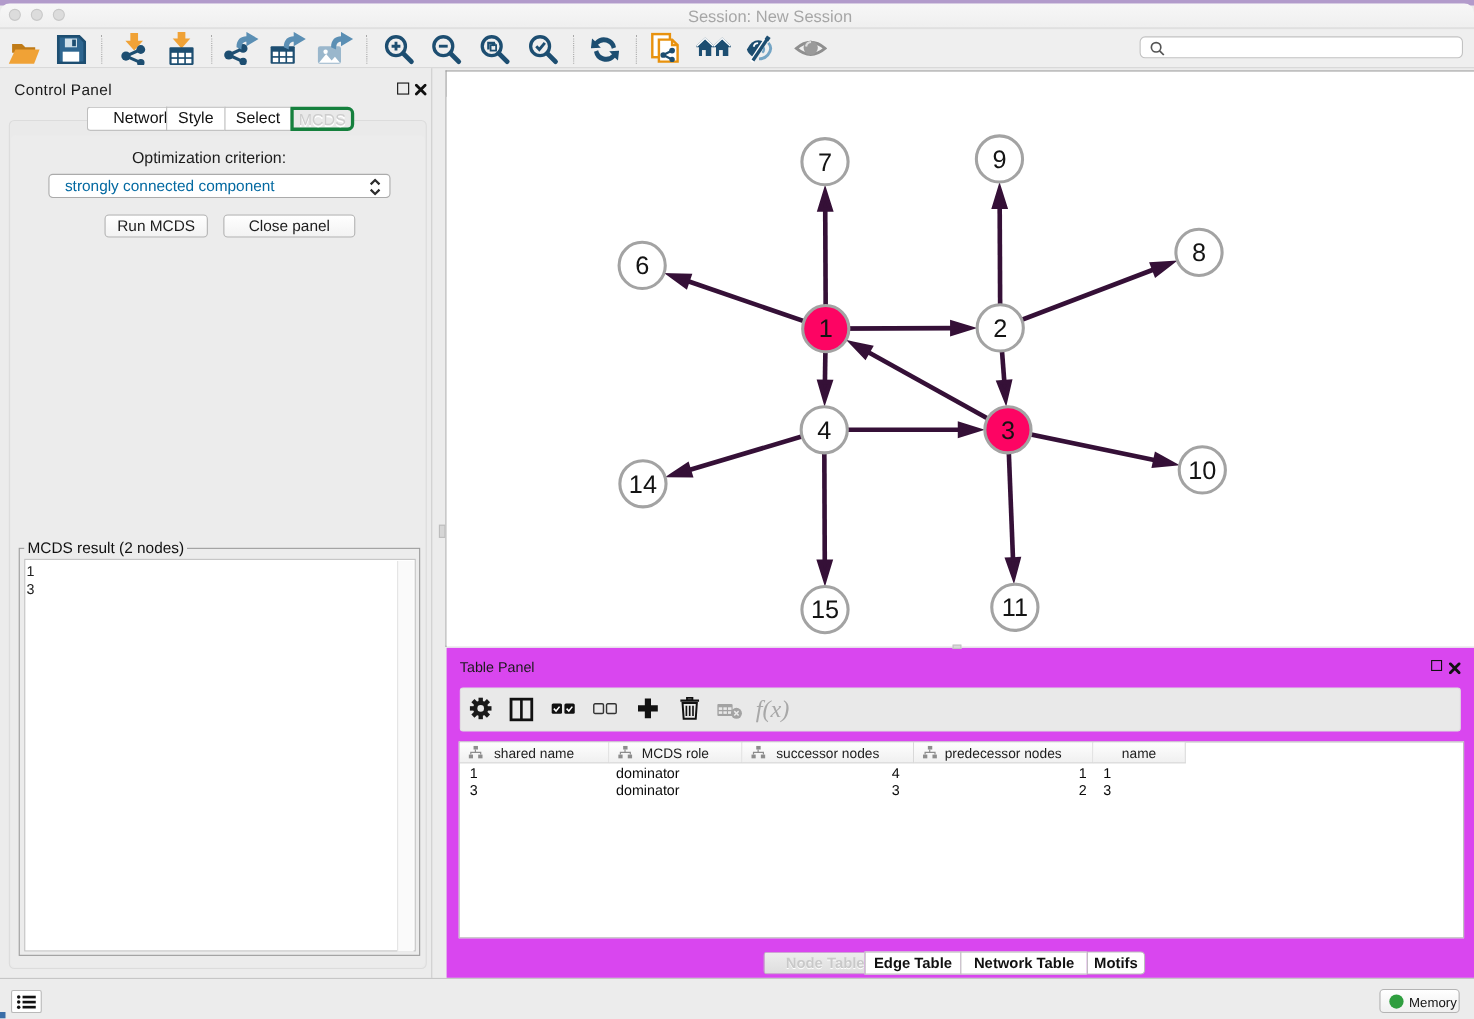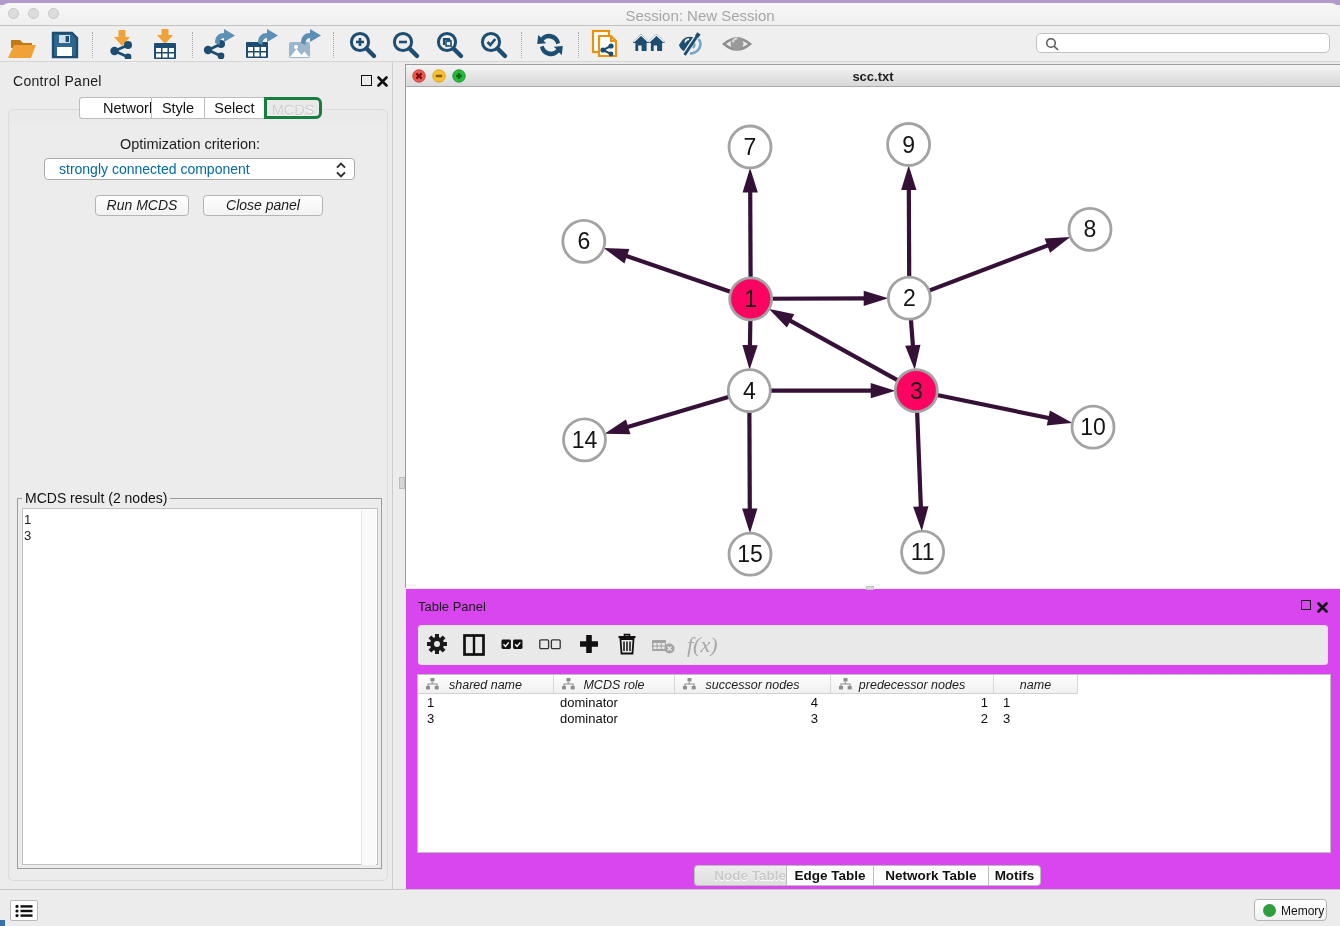--- a/index.html
+++ b/index.html
@@ -25,40 +25,40 @@
 .winbtn { position:absolute; font-size:13px; color:#111; }
 #cptabs { position:absolute; left:79px; top:35px; height:22px; display:flex; font-size:14.5px; }
 .cptab { background:#fff; border:1px solid #bdbdbd; border-right:none; padding-top:2px; color:#111; text-align:center; }
 .cptab.first { border-radius:3px 0 0 3px;padding-left:23px; }
 .cptab.sel { background:#e9e9e9; border:3px solid #15803d; border-radius:0 6px 6px 0; color:#cdcdcd; text-shadow:0 1px 0 #ffffff; }
 #cpbody { position:absolute; left:8px; top:47px; width:380px; height:772px; background:#eaeaea; border:1px solid #dcdcdc; border-radius:5px; }
 #cpbody2 { position:absolute; left:1px; top:13px; width:376px; height:756px; background:#ececec; border-radius:4px; }
 #optlabel { position:absolute; left:0; top:74px; width:380px; text-align:center; font-size:14.5px; color:#1c1c1c; }
 #dropdown { position:absolute; left:44px; top:96px; width:311px; height:22px; background:#fff; border:1px solid #ababab; border-radius:4px; font-size:14px; color:#0369a1; }
 #dropdown span.txt { position:absolute; left:14px; top:2px; }
-.btn { position:absolute; height:21px; background:linear-gradient(#ffffff,#f2f2f2); border:1px solid #b4b4b4; border-radius:4px; font-size:14px; color:#1c1c1c; text-align:center; padding-top:1px;font-style:italic; }
+.btn { position:absolute; height:21px; background:linear-gradient(#ffffff,#f2f2f2); border:1px solid #b4b4b4; border-radius:4px; font-size:14px; color:#1c1c1c; text-align:center; padding-top:1px; }
 
 #fieldset { position:absolute; left:17px; top:436px; width:365px; height:371px; border:1px solid #9d9d9d; }
 #legend { position:absolute; left:4px; top:-9px; background:#ececec; padding:0 3px; font-size:14px; color:#111; }
 #resultbox { position:absolute; left:4px; top:9px; width:356px; height:357px; background:#fff; border:1px solid #c0c0c0; font-size:13px; color:#222; line-height:16px; }
 #resultbox .txt { position:absolute; left:1px; top:3px; }
 #vsb { position:absolute; right:1px; top:1px; width:15px; height:355px; background:#fafafa; border-left:1px solid #e3e3e3; }
 
 
 #netwin { left:405px; top:64px; width:935px; height:524px; border:1px solid #9c9c9c; border-right:none; background:#fff; }
 #nettitle { position:absolute; left:0; top:0; width:934px; height:22px; background:linear-gradient(#f4f4f4,#d8d8d8); border-bottom:1px solid #ababab; }
 #nettitle .t { position:absolute; width:934px; text-align:center; top:4px; font-size:13px; color:#222; font-weight:bold; }
 #netcanvas { position:absolute; left:0; top:23px; width:934px; height:500px; background:#fff; }
 
 
 #tpanel { left:406px; top:589px; width:934px; height:300px; background:#d946ef; }
 #tphead { position:absolute; left:12px; top:10px; font-size:13px; color:#1a1a1a; }
 #tptoolbar { position:absolute; left:12px; top:36px; width:910px; height:40px; background:#e9e9e9; border:1px solid #e0e0e0; border-radius:3px; }
 #ttable { position:absolute; left:11px; top:85px; width:914px; height:179px; background:#fff; border:1px solid #bfbfbf; font-size:13px; }
-.th { position:absolute; top:0; height:19px; background:linear-gradient(#fefefe,#f0f0f0); border-right:1px solid #d9d9d9; border-bottom:1px solid #d2d2d2; color:#1d1d1d; text-align:center; padding-top:3px; font-size:12.5px;font-style:italic; }
+.th { position:absolute; top:0; height:19px; background:linear-gradient(#fefefe,#f0f0f0); border-right:1px solid #d9d9d9; border-bottom:1px solid #d2d2d2; color:#1d1d1d; text-align:center; padding-top:3px; font-size:12.5px; }
 .cell { position:absolute; color:#0c0c0c; height:16px; }
 
 #btabs { position:absolute; left:288px; top:276px; height:21px; display:flex; font-size:13.5px; font-weight:bold; }
 .btab { background:#fff; border:1px solid #bdbdbd; border-right:none; padding-top:2px; color:#111; text-align:center; }
 .btab.first { border-radius:4px 0 0 4px; }
 .btab.last { border-radius:0 4px 4px 0; border-right:1px solid #bdbdbd; }
 .btab.sel { background:linear-gradient(#ededed,#dedede); color:#c9c9c9; text-shadow:0 1px 0 #fff;text-align:right; }
 
 
 #statusbar { left:0; top:889px; width:1340px; height:37px; background:#ececec; border-top:1px solid #c6c6c6; }
@@ -230,31 +230,20 @@
   <div id="fieldset">
     <div id="legend">MCDS result (2 nodes)</div>
     <div id="resultbox">
         <div class="txt">1<br>3</div>
         <div id="vsb"></div>
       </div>
   </div>
 </div>
 
 <div class="abs" id="netwin">
-  <div id="nettitle">
-    <div class="t">scc.txt</div>
-    <svg width="70" height="23" style="position:absolute;left:0px;top:-1px" viewBox="0 0 70 23">
-<circle cx="13" cy="12" r="6.2" fill="#ee5a50" stroke="#ca3e35" stroke-width="1"></circle>
-<path d="M10.3 9.3 L15.7 14.7 M15.7 9.3 L10.3 14.7" stroke="#7e120d" stroke-width="2.4"></path>
-<circle cx="33" cy="12" r="6.2" fill="#f7c330" stroke="#d9a322" stroke-width="1"></circle>
-<path d="M29.8 12 h6.4" stroke="#8a5d05" stroke-width="2.6"></path>
-<circle cx="53" cy="12" r="6.2" fill="#28b93e" stroke="#1d9b31" stroke-width="1"></circle>
-<path d="M50 12 h6 M53 9 v6" stroke="#0d6b14" stroke-width="2.4"></path>
-</svg>
-  </div>
   <div id="netcanvas">
     <svg width="934" height="501" viewBox="0 0 934 501" font-family="Liberation Sans, sans-serif">
 <g stroke="#351037" stroke-width="4.2" fill="#351037">
 <line x1="344.7" y1="210.8" x2="344.2" y2="100.5"></line>
 <polygon points="344.1,87.0 349.0,102.5 339.4,102.5"></polygon>
 <line x1="344.7" y1="210.8" x2="217.0" y2="166.8"></line>
 <polygon points="204.3,162.4 220.5,162.9 217.4,172.0"></polygon>
 <line x1="344.7" y1="210.8" x2="461.8" y2="210.3"></line>
 <polygon points="475.3,210.2 459.8,215.1 459.8,205.5"></polygon>
 <line x1="344.7" y1="210.8" x2="343.9" y2="261.2"></line>

